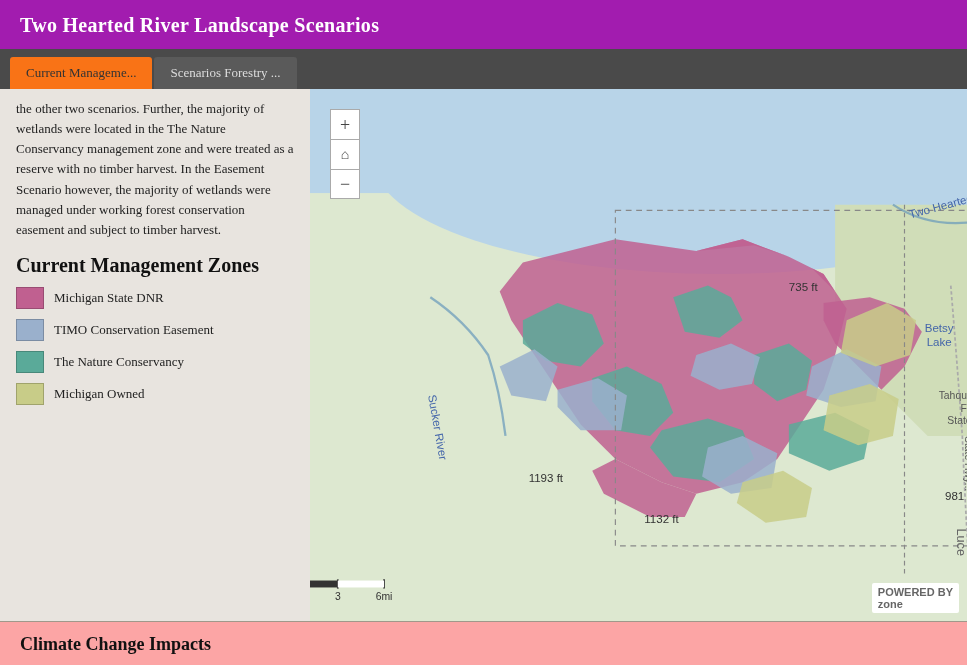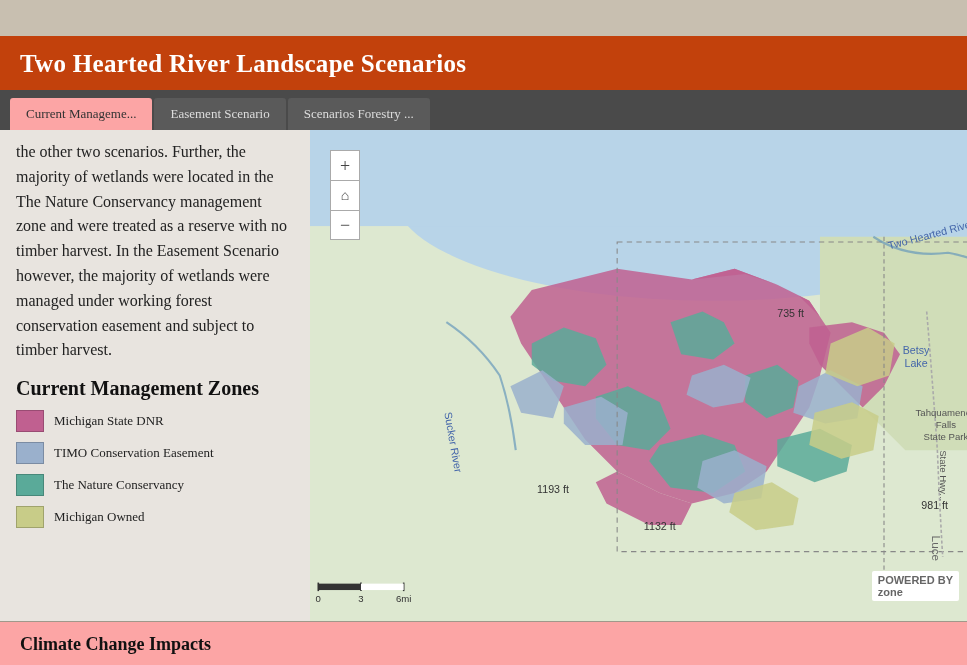--- a/index.html
+++ b/index.html
@@ -8,27 +8,26 @@
       background: #c8bfb0;
       width: 967px;
       height: 665px;
       overflow: hidden;
       display: flex;
       flex-direction: column;
     }
 
     
     .header {
-      background: #c2410c;
+      background: #a21caf;
       color: #fff;
       padding: 14px 20px 12px 20px;
-      font-size: 25px;
+      font-size: 20px;
       font-weight: bold;
       letter-spacing: 0.3px;
-      margin-top: 36px;
     }
 
     
     .tabs {
       background: #4a4a4a;
       display: flex;
       align-items: stretch;
       padding: 8px 10px 0 10px;
       gap: 2px;
     }
@@ -39,21 +38,21 @@
       background: #5a5a5a;
       cursor: pointer;
       border-radius: 3px 3px 0 0;
       white-space: nowrap;
       overflow: hidden;
       text-overflow: ellipsis;
       max-width: 200px;
       user-select: none;
     }
     .tab.active {
-      background: #fca5a5;
+      background: #f97316;
       color: #333;
     }
 
     
     .main-content {
       display: flex;
       flex: 1;
       overflow: hidden;
     }
 
@@ -61,21 +60,21 @@
     .left-panel {
       width: 310px;
       background: #e8e4df;
       overflow-y: auto;
       padding: 10px 16px 10px 16px;
       flex-shrink: 0;
       position: relative;
     }
 
     .left-panel p {
-      font-size: 16px;
+      font-size: 13px;
       line-height: 1.55;
       color: #222;
       margin-bottom: 10px;
     }
 
     .legend-title {
       font-size: 20px;
       font-weight: bold;
       color: #111;
       margin: 14px 0 10px 0;
@@ -135,21 +134,21 @@
       user-select: none;
       line-height: 1;
     }
     .map-btn:first-child { border-bottom: none; }
     .map-btn.home { border-bottom: none; font-size: 14px; }
     .map-btn.minus {}
 
     
     .esri-logo {
       position: absolute;
-      bottom: 20px;
+      bottom: 8px;
       right: 8px;
       background: #fff;
       padding: 3px 6px;
       font-size: 11px;
       color: #666;
       border-radius: 2px;
       font-family: Arial, sans-serif;
       font-weight: bold;
     }
 
@@ -174,21 +173,20 @@
   </style>
 </head>
 <body>
 
 <div class="header">
   <span>Two Hearted River Landscape Scenarios</span>
 </div>
 
 <div class="tabs">
   <div class="tab active">Current Manageme...</div>
-  <div class="tab">Easement Scenario</div>
   <div class="tab">Scenarios Forestry ...</div>
 </div>
 
 <div class="main-content">
 
   <div class="left-panel">
     <p>the other two scenarios.  Further, the majority of wetlands were located in the The Nature Conservancy management zone and were treated as a reserve with no timber harvest.  In the Easement Scenario however, the majority of wetlands were managed under working forest conservation easement and subject to timber harvest.</p>
 
     <div class="legend-title">Current Management Zones</div>
     <ul class="legend-items">

